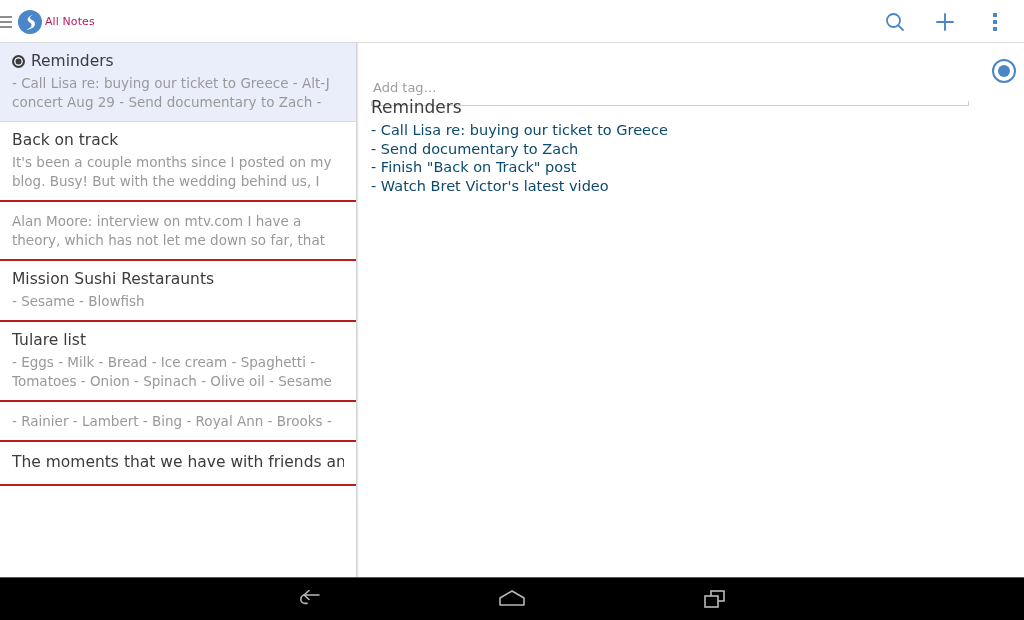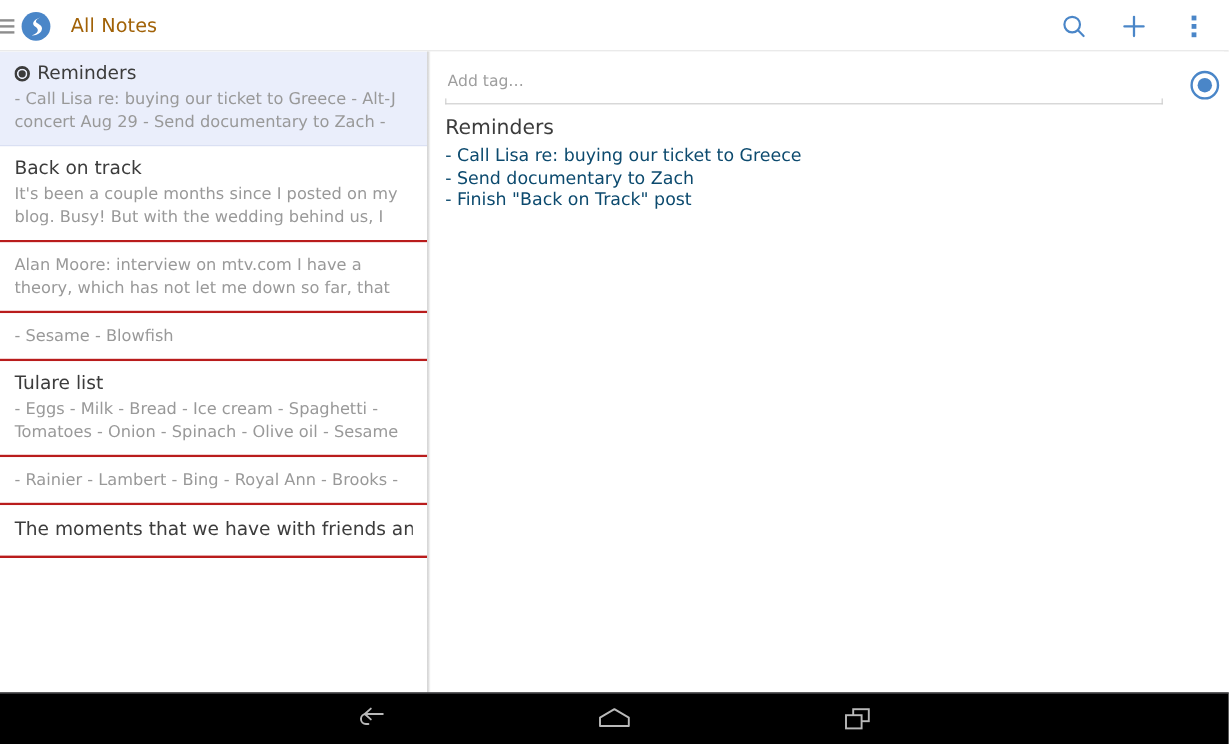--- a/index.html
+++ b/index.html
@@ -55,23 +55,23 @@
     background: #8d8d8d;
   }
   .logo {
     width: 26px;
     height: 26px;
     margin-left: 5px;
     position: relative;
     flex: none;
   }
   .brand-title {
-    margin-left: 16px;
-    font-size: 16px;
-    color: #a16207;
+    margin-left: 2px;
+    font-size: 11px;
+    color: #be185d;
     letter-spacing: 0.1px;
     white-space: nowrap;
   }
   .appbar-actions {
     position: absolute;
     right: 4px; top: 0;
     height: 43px;
     display: flex;
     align-items: center;
   }
@@ -182,20 +182,21 @@
     left: 12px; top: 12px;
     width: 641px;
     height: 36px;
     display: flex;
     align-items: flex-start;
   }
   .tag-input-wrap {
     position: relative;
     width: 598px;
     height: 32px;
+    margin-top: 19px;
   }
   .tag-input {
     width: 100%;
     height: 26px;
     border: none;
     outline: none;
     background: transparent;
     font-family: "DejaVu Sans", "Liberation Sans", sans-serif;
     font-size: 13px;
     color: #4a4a4a;
@@ -338,20 +339,23 @@
           <span>Back on track</span>
         </div>
         <div class="note-preview">It's been a couple months since I posted on my blog. Busy! But with the wedding behind us, I finally have…</div>
       </div>
 
       <div class="note-item">
         <div class="note-preview">Alan Moore: interview on mtv.com I have a theory, which has not let me down so far, that there is an…</div>
       </div>
 
       <div class="note-item">
+        <div class="note-title">
+          <span>Mission Sushi Restaraunts</span>
+        </div>
         <div class="note-preview one-line">- Sesame - Blowfish</div>
       </div>
 
       <div class="note-item">
         <div class="note-title">
           <span>Tulare list</span>
         </div>
         <div class="note-preview">- Eggs - Milk - Bread - Ice cream - Spaghetti - Tomatoes - Onion - Spinach - Olive oil - Sesame seeds</div>
       </div>
 
@@ -379,20 +383,21 @@
         <div class="record-btn">
           <i></i>
         </div>
       </div>
 
       <div class="note-body">
         <div class="body-heading">Reminders</div>
         <div class="body-line">- Call Lisa re: buying our ticket to Greece</div>
         <div class="body-line">- Send documentary to Zach</div>
         <div class="body-line">- Finish "Back on Track" post</div>
+        <div class="body-line">- Watch Bret Victor's latest video</div>
       </div>
 
     </div>
   </div>
 
   <div class="navbar">
     <div class="nav-btn">
       <svg width="30" height="22" viewBox="0 0 30 22">
         <path d="M24 7 H10 a4.2 4.2 0 1 0 0 8.4 H12" fill="none" stroke="#b9b9b9" stroke-width="1.6" stroke-linecap="round" stroke-linejoin="round"></path>
         <path d="M14 2.5 L9 7 L14 11.5" fill="none" stroke="#b9b9b9" stroke-width="1.6" stroke-linecap="round" stroke-linejoin="round"></path>

